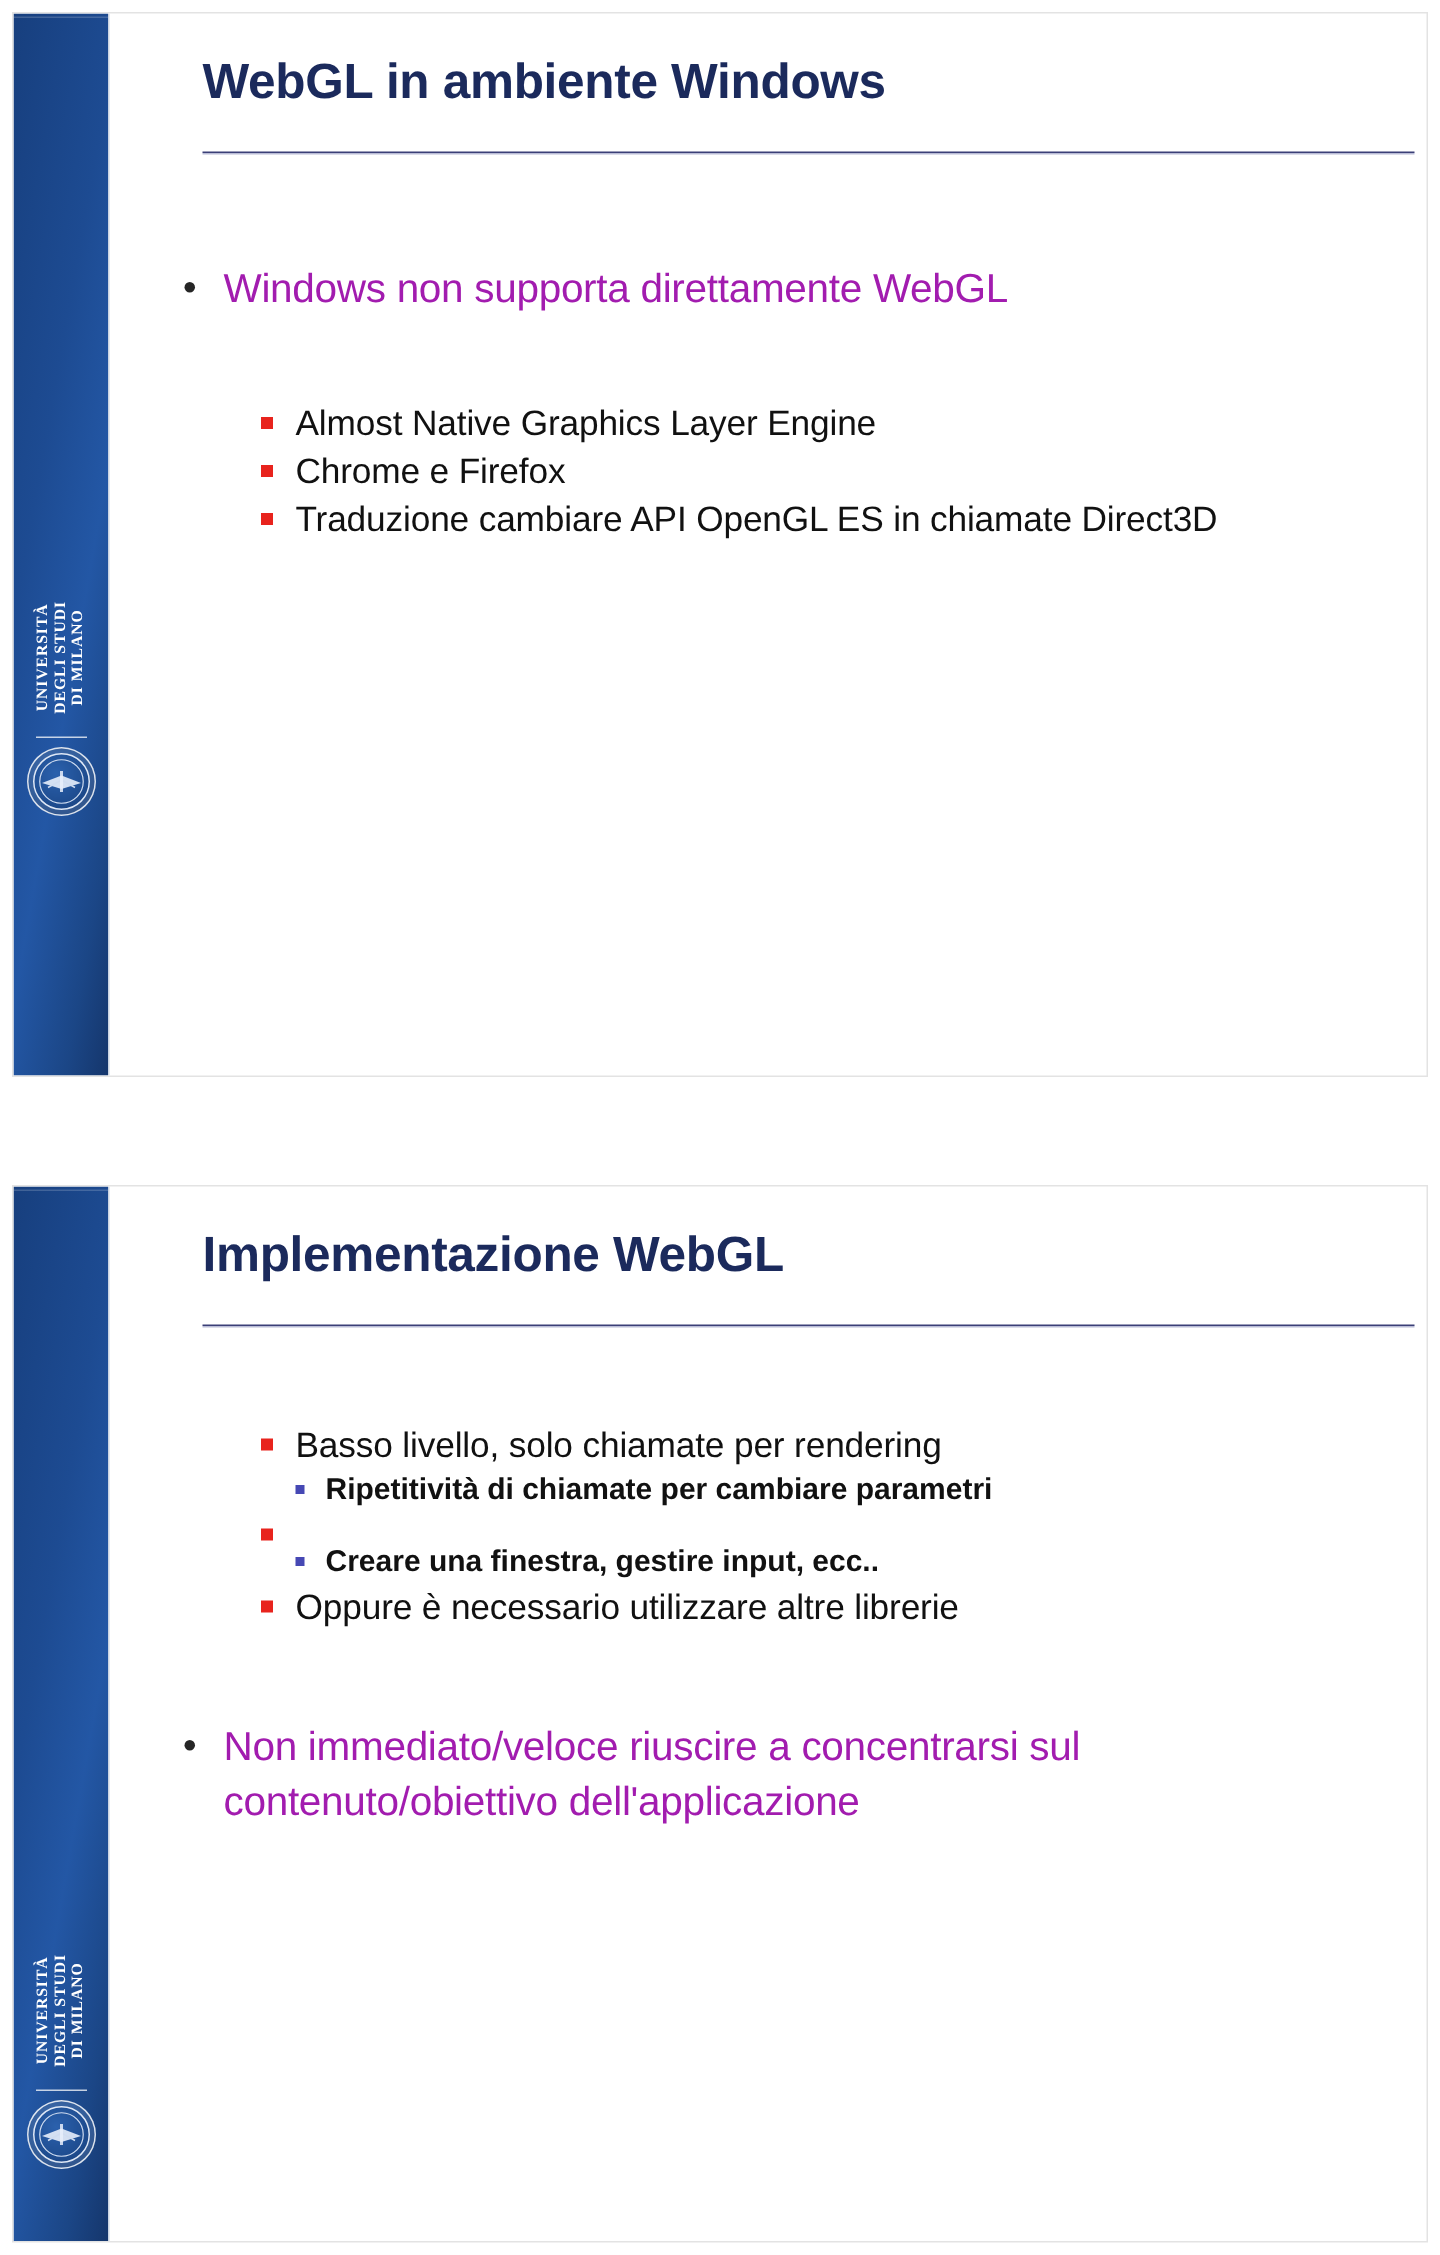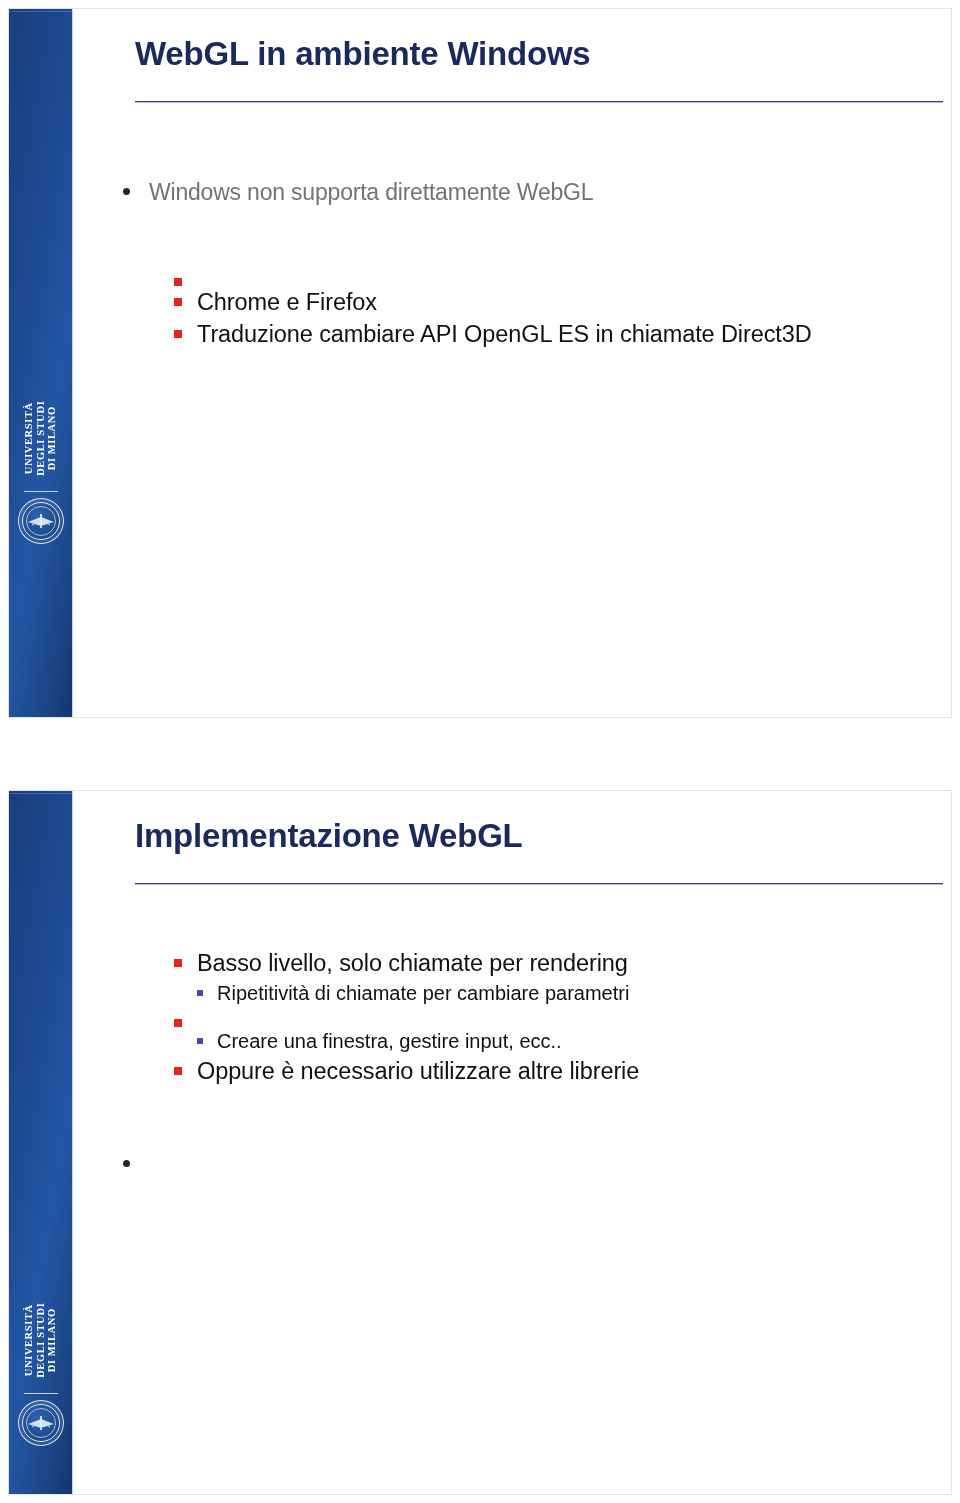--- a/index.html
+++ b/index.html
@@ -157,22 +157,22 @@
     padding-top: 14px;
   }
   .lvl1 .dot {
     display: block;
     width: 7px;
     height: 7px;
     border-radius: 50%;
     background: #262626;
   }
   .lvl1 .txt {
-    font-size: 23px;
-    color: #737373;
+    font-size: 27px;
+    color: #a21caf;
     line-height: 37px;
     letter-spacing: -0.2px;
     font-stretch: condensed;
   }
 
   
   .lvl2 {
     padding-left: 73px;
     margin-bottom: 1px;
   }
@@ -191,20 +191,21 @@
     font-size: 23.5px;
     color: #111111;
     line-height: 31px;
     letter-spacing: -0.1px;
   }
 
   
   .lvl3 {
     padding-left: 96px;
     margin-bottom: 1px;
+    font-weight: bold;
   }
   .lvl3 .mark {
     flex: 0 0 auto;
     width: 20px;
     padding-top: 10px;
   }
   .lvl3 .sq {
     display: block;
     width: 6px;
     height: 6px;
@@ -263,20 +264,21 @@
           <span class="txt">Windows non supporta direttamente WebGL</span>
         </div>
 
         <div class="gap-sm"></div>
 
 
         <div class="row lvl2">
           <span class="mark">
               <i class="sq"></i>
             </span>
+          <span class="txt">Almost Native Graphics Layer Engine</span>
         </div>
 
         <div class="row lvl2">
           <span class="mark">
               <i class="sq"></i>
             </span>
           <span class="txt">Chrome e Firefox</span>
         </div>
 
         <div class="row lvl2">
@@ -356,19 +358,20 @@
             </span>
           <span class="txt">Oppure è necessario utilizzare altre librerie</span>
         </div>
 
         <div class="gap-lg"></div>
 
         <div class="row lvl1" style="padding-right:130px;">
           <span class="mark">
               <i class="dot"></i>
             </span>
+          <span class="txt">Non immediato/veloce riuscire a concentrarsi sul contenuto/obiettivo dell'applicazione</span>
         </div>
 
       </div>
     </div>
   </div>
 
 </div>
 
 </body></html>

